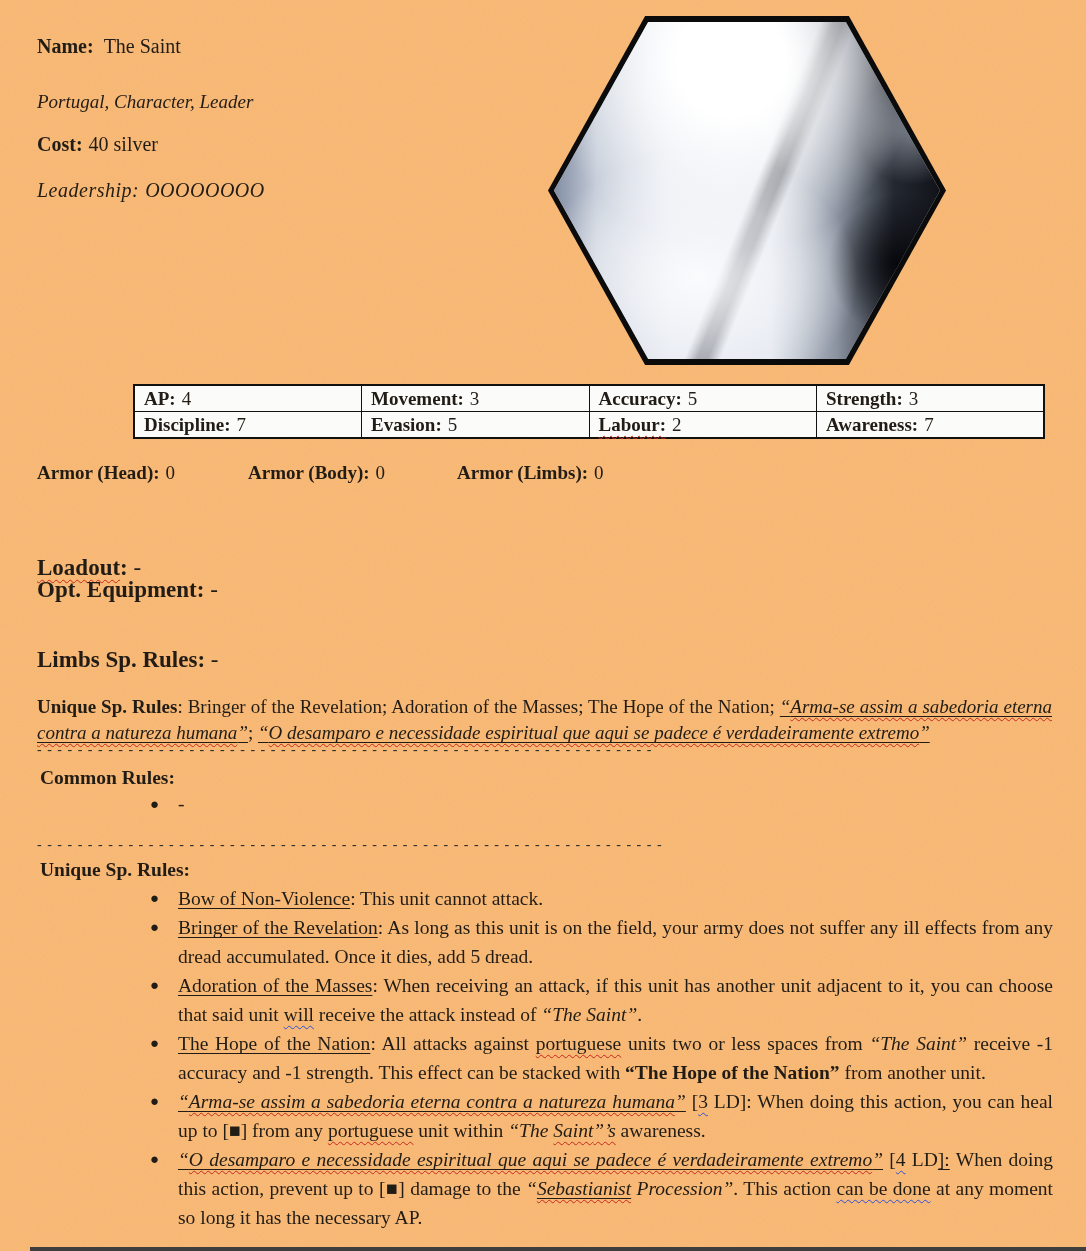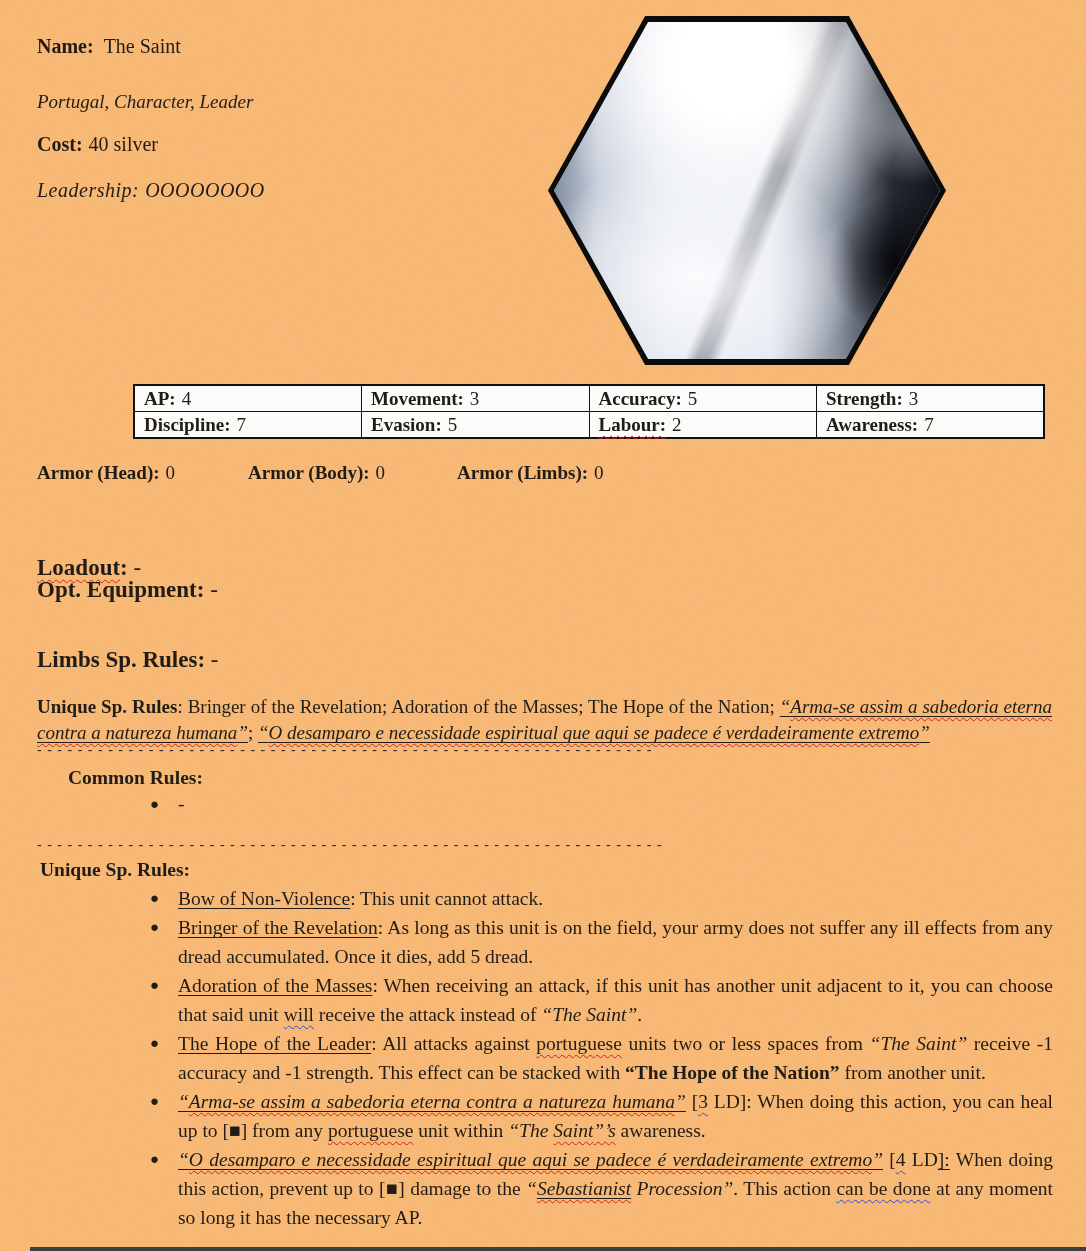--- a/index.html
+++ b/index.html
@@ -141,21 +141,21 @@
   </div>
 
   <div class="layer field" style="top:556px;"><span class="b r">Loadout</span><span class="b">:</span><span> -</span></div>
   <div class="layer field" style="top:578px;"><span class="b">Opt. Equipment:</span><span> -</span></div>
   <div class="layer field" style="top:648px;"><span class="b">Limbs Sp. Rules:</span><span> -</span></div>
 
   <div class="layer" id="unique-summary"><span class="b">Unique Sp. Rules</span><span>: Bringer of the Revelation; Adoration of the Masses; The Hope of the Nation; </span><span class="i u">“</span><span class="i u"><span class="r">Arma-se assim a sabedoria eterna contra a natureza humana</span></span><span class="i u">”</span><span>; </span><span class="i u">“</span><span class="i u"><span class="r">O desamparo e necessidade espiritual que aqui se padece é verdadeiramente extremo</span></span><span class="i u">”</span></div>
 
   <div class="layer dash-sep" id="sep1">- - - - - - - - - - - - - - - - - - - - - - - - - - - - - - - - - - - - - - - - - - - - - - - - - - - - - - - - - - - - - - - - - - - - - - - - - - - - - - - -</div>
 
-  <div class="layer sec-head" style="top:766px;margin-left:28px;">Common Rules:</div>
+  <div class="layer sec-head" style="top:766px;">Common Rules:</div>
   <ul class="layer rules-list" id="common-list">
     <li>
       <span class="bullet">●</span>
       <span><span>-</span></span>
     </li>
   </ul>
 
   <div class="layer dash-sep" id="sep2">- - - - - - - - - - - - - - - - - - - - - - - - - - - - - - - - - - - - - - - - - - - - - - - - - - - - - - - - - - - - - - - - - - - - - - - - - - - - - - - -</div>
 
   <div class="layer sec-head" style="top:858px;">Unique Sp. Rules:</div>
@@ -167,21 +167,21 @@
     <li>
       <span class="bullet">●</span>
       <span><span class="u">Bringer of the Revelation</span><span>: As long as this unit is on the field, your army does not suffer any ill effects from any dread accumulated. Once it dies, add 5 dread.</span></span>
     </li>
     <li>
       <span class="bullet">●</span>
       <span><span class="u">Adoration of the Masses</span><span>: When receiving an attack, if this unit has another unit adjacent to it, you can choose that said unit </span><span class="g">will</span><span> receive the attack instead of </span><span class="i">“The Saint”</span><span>.</span></span>
     </li>
     <li>
       <span class="bullet">●</span>
-      <span><span class="u">The Hope of the Leader</span><span>: All attacks against </span><span class="r">portuguese</span><span> units two or less spaces from </span><span class="i">“The Saint”</span><span> receive -1 accuracy and -1 strength. This effect can be stacked with </span><span class="b">“The Hope of the Nation”</span><span> from another unit.</span></span>
+      <span><span class="u">The Hope of the Nation</span><span>: All attacks against </span><span class="r">portuguese</span><span> units two or less spaces from </span><span class="i">“The Saint”</span><span> receive -1 accuracy and -1 strength. This effect can be stacked with </span><span class="b">“The Hope of the Nation”</span><span> from another unit.</span></span>
     </li>
     <li>
       <span class="bullet">●</span>
       <span><span class="i u">“</span><span class="i u"><span class="r">Arma-se assim a sabedoria eterna contra a natureza humana</span></span><span class="i u">”</span><span> [</span><span class="g">3</span><span> LD]: When doing this action, you can heal up to [■] from any </span><span class="r">portuguese</span><span> unit within </span><span class="i">“The </span><span class="i r">Saint</span><span class="i r">”’s</span><span> awareness.</span></span>
     </li>
     <li>
       <span class="bullet">●</span>
       <span><span class="i u">“</span><span class="i u"><span class="r">O desamparo e necessidade espiritual que aqui se padece é verdadeiramente extremo</span></span><span class="i u">”</span><span> [</span><span class="g">4</span><span> LD</span><span class="u">]:</span><span> When doing this action, prevent up to [■] damage to the </span><span class="i">“</span><span class="i u"><span class="r">Sebastianist</span></span><span class="i"> Procession</span><span class="i">”</span><span>. This action </span><span class="g">can be done</span><span> at any moment so long it has the necessary AP.</span></span>
     </li>
   </ul>

